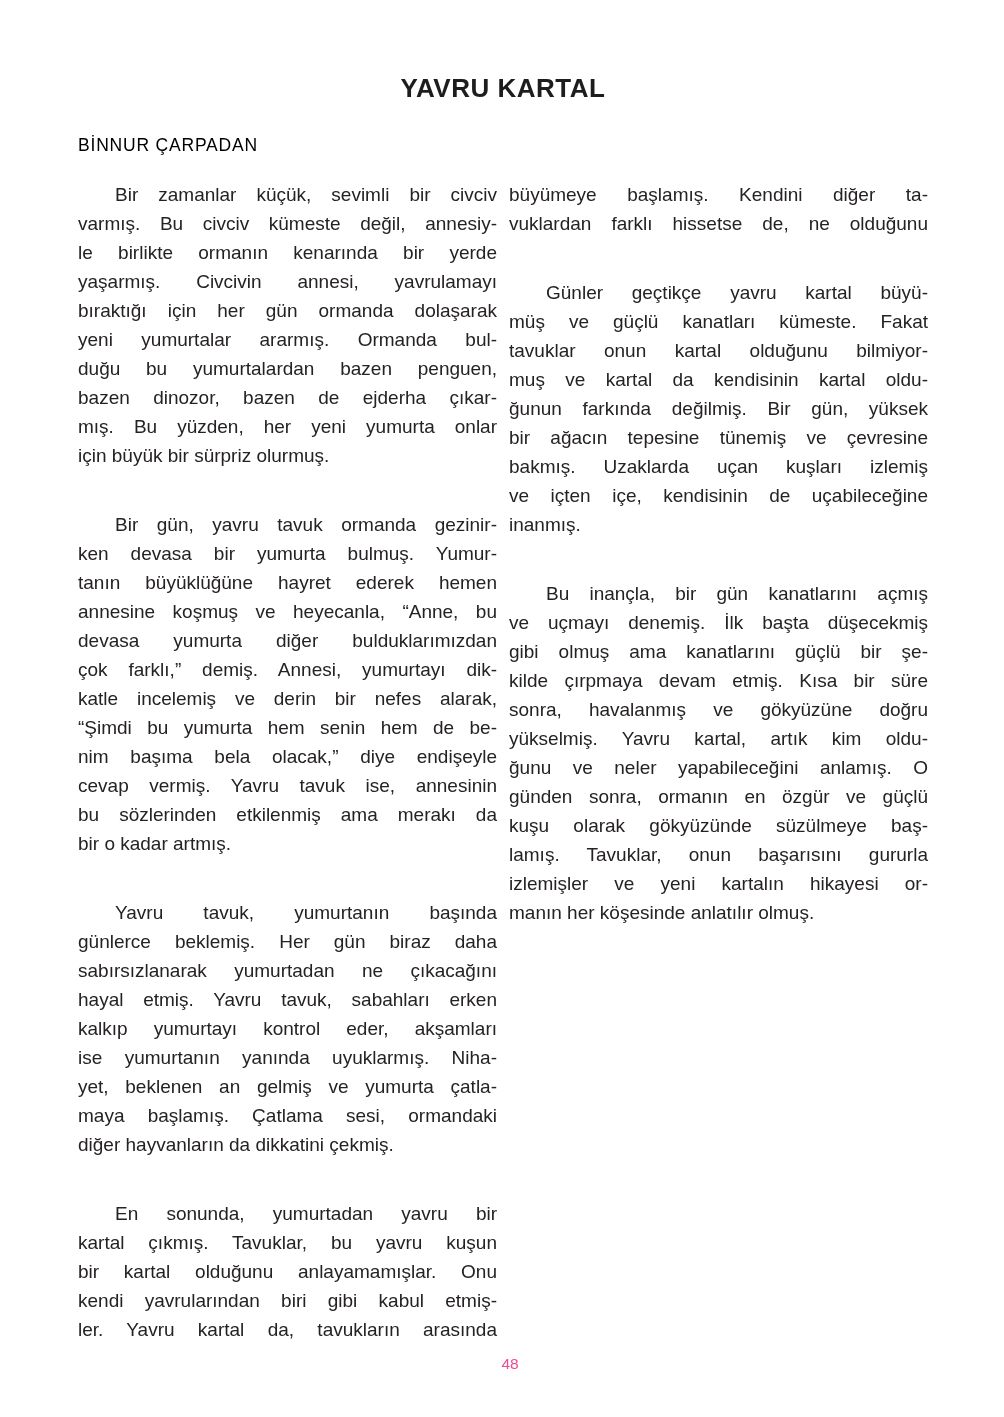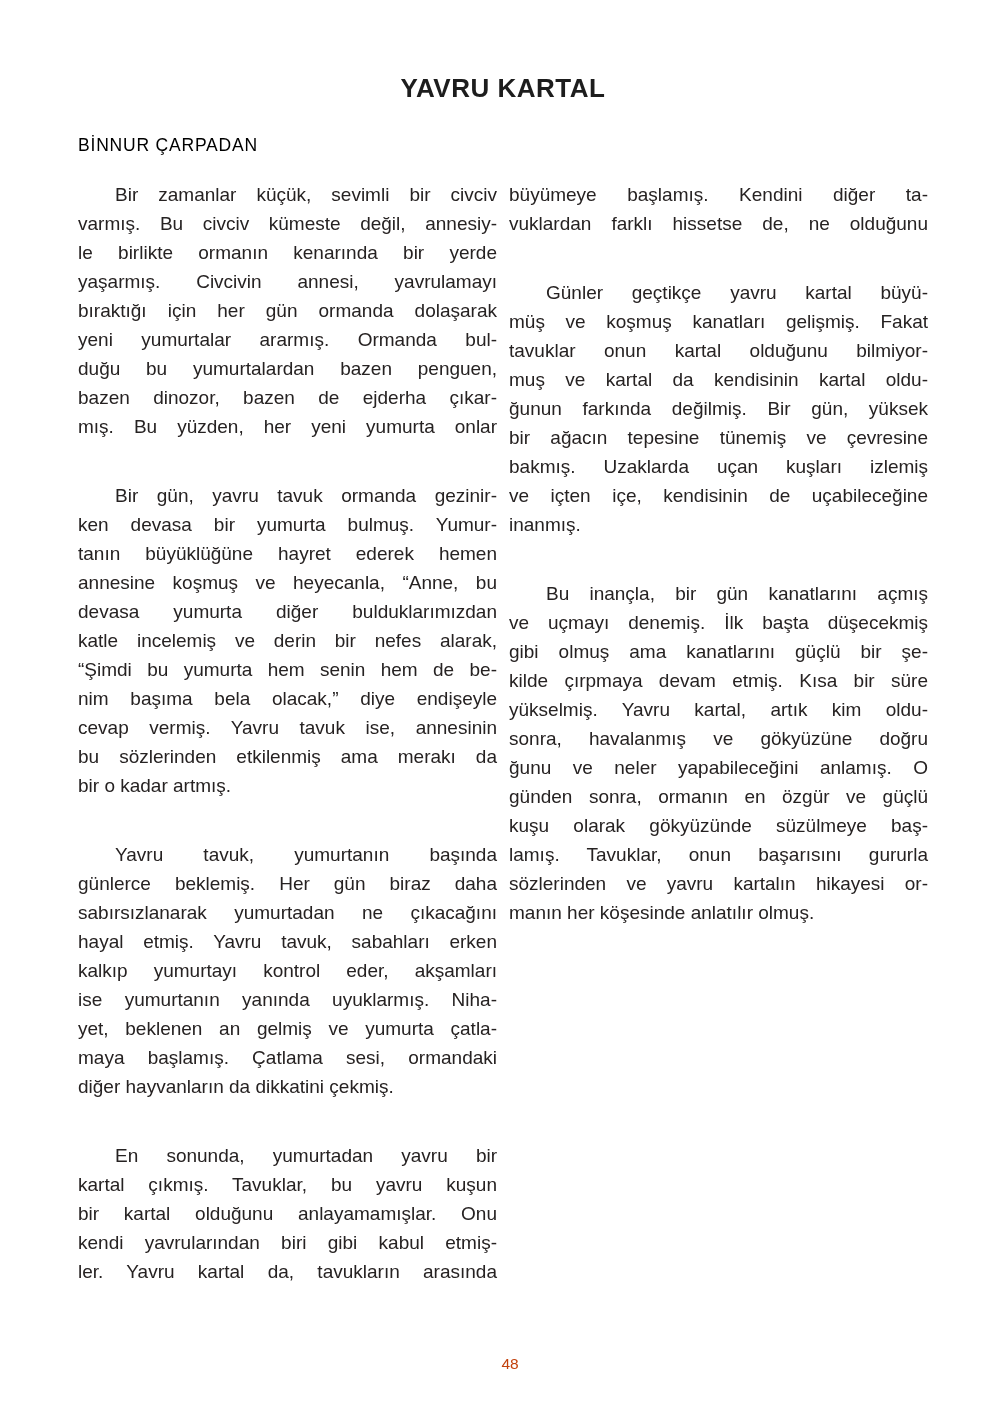--- a/index.html
+++ b/index.html
@@ -66,48 +66,50 @@
   .line.indent {
     text-indent: 37px;
   }
   .page-number {
     position: absolute;
     left: 16px;
     right: 0;
     top: 1355px;
     text-align: center;
     font-size: 15.5px;
-    color: #c2410c;
+    color: #ec4899;
   }
 </style>
 </head>
 <body>
 
 <div class="page">
   <h1 class="doc-title">YAVRU KARTAL</h1>
   <div class="doc-author">BİNNUR ÇARPADAN</div>
   <div class="columns">
     <div class="col">
         <div class="para">
           <div class="line indent">Bir zamanlar küçük, sevimli bir civciv</div>
           <div class="line">varmış. Bu civciv kümeste değil, annesiy-</div>
           <div class="line">le birlikte ormanın kenarında bir yerde</div>
           <div class="line">yaşarmış. Civcivin annesi, yavrulamayı</div>
           <div class="line">bıraktığı için her gün ormanda dolaşarak</div>
           <div class="line">yeni yumurtalar ararmış. Ormanda bul-</div>
           <div class="line">duğu bu yumurtalardan bazen penguen,</div>
           <div class="line">bazen dinozor, bazen de ejderha çıkar-</div>
           <div class="line">mış. Bu yüzden, her yeni yumurta onlar</div>
+          <div class="line last">için büyük bir sürpriz olurmuş.</div>
         </div>
         <div class="para">
           <div class="line indent">Bir gün, yavru tavuk ormanda gezinir-</div>
           <div class="line">ken devasa bir yumurta bulmuş. Yumur-</div>
           <div class="line">tanın büyüklüğüne hayret ederek hemen</div>
           <div class="line">annesine koşmuş ve heyecanla, “Anne, bu</div>
           <div class="line">devasa yumurta diğer bulduklarımızdan</div>
+          <div class="line">çok farklı,” demiş. Annesi, yumurtayı dik-</div>
           <div class="line">katle incelemiş ve derin bir nefes alarak,</div>
           <div class="line">“Şimdi bu yumurta hem senin hem de be-</div>
           <div class="line">nim başıma bela olacak,” diye endişeyle</div>
           <div class="line">cevap vermiş. Yavru tavuk ise, annesinin</div>
           <div class="line">bu sözlerinden etkilenmiş ama merakı da</div>
           <div class="line last">bir o kadar artmış.</div>
         </div>
         <div class="para">
           <div class="line indent">Yavru tavuk, yumurtanın başında</div>
           <div class="line">günlerce beklemiş. Her gün biraz daha</div>
@@ -127,39 +129,39 @@
           <div class="line">ler. Yavru kartal da, tavukların arasında</div>
         </div>
       </div>
     <div class="col">
         <div class="para">
           <div class="line">büyümeye başlamış. Kendini diğer ta-</div>
           <div class="line">vuklardan farklı hissetse de, ne olduğunu</div>
         </div>
         <div class="para">
           <div class="line indent">Günler geçtikçe yavru kartal büyü-</div>
-          <div class="line">müş ve koşmuş kanatları gelişmiş. Fakat</div>
+          <div class="line">müş ve güçlü kanatları kümeste. Fakat</div>
           <div class="line">tavuklar onun kartal olduğunu bilmiyor-</div>
           <div class="line">muş ve kartal da kendisinin kartal oldu-</div>
           <div class="line">ğunun farkında değilmiş. Bir gün, yüksek</div>
           <div class="line">bir ağacın tepesine tünemiş ve çevresine</div>
           <div class="line">bakmış. Uzaklarda uçan kuşları izlemiş</div>
           <div class="line">ve içten içe, kendisinin de uçabileceğine</div>
           <div class="line last">inanmış.</div>
         </div>
         <div class="para">
           <div class="line indent">Bu inançla, bir gün kanatlarını açmış</div>
           <div class="line">ve uçmayı denemiş. İlk başta düşecekmiş</div>
           <div class="line">gibi olmuş ama kanatlarını güçlü bir şe-</div>
           <div class="line">kilde çırpmaya devam etmiş. Kısa bir süre</div>
+          <div class="line">sonra, havalanmış ve gökyüzüne doğru</div>
           <div class="line">yükselmiş. Yavru kartal, artık kim oldu-</div>
-          <div class="line">sonra, havalanmış ve gökyüzüne doğru</div>
           <div class="line">ğunu ve neler yapabileceğini anlamış. O</div>
           <div class="line">günden sonra, ormanın en özgür ve güçlü</div>
           <div class="line">kuşu olarak gökyüzünde süzülmeye baş-</div>
           <div class="line">lamış. Tavuklar, onun başarısını gururla</div>
-          <div class="line">sözlerinden ve yavru kartalın hikayesi or-</div>
+          <div class="line">izlemişler ve yeni kartalın hikayesi or-</div>
           <div class="line last">manın her köşesinde anlatılır olmuş.</div>
         </div>
       </div>
   </div>
   <div class="page-number">48</div>
 </div>
 
 </body></html>

